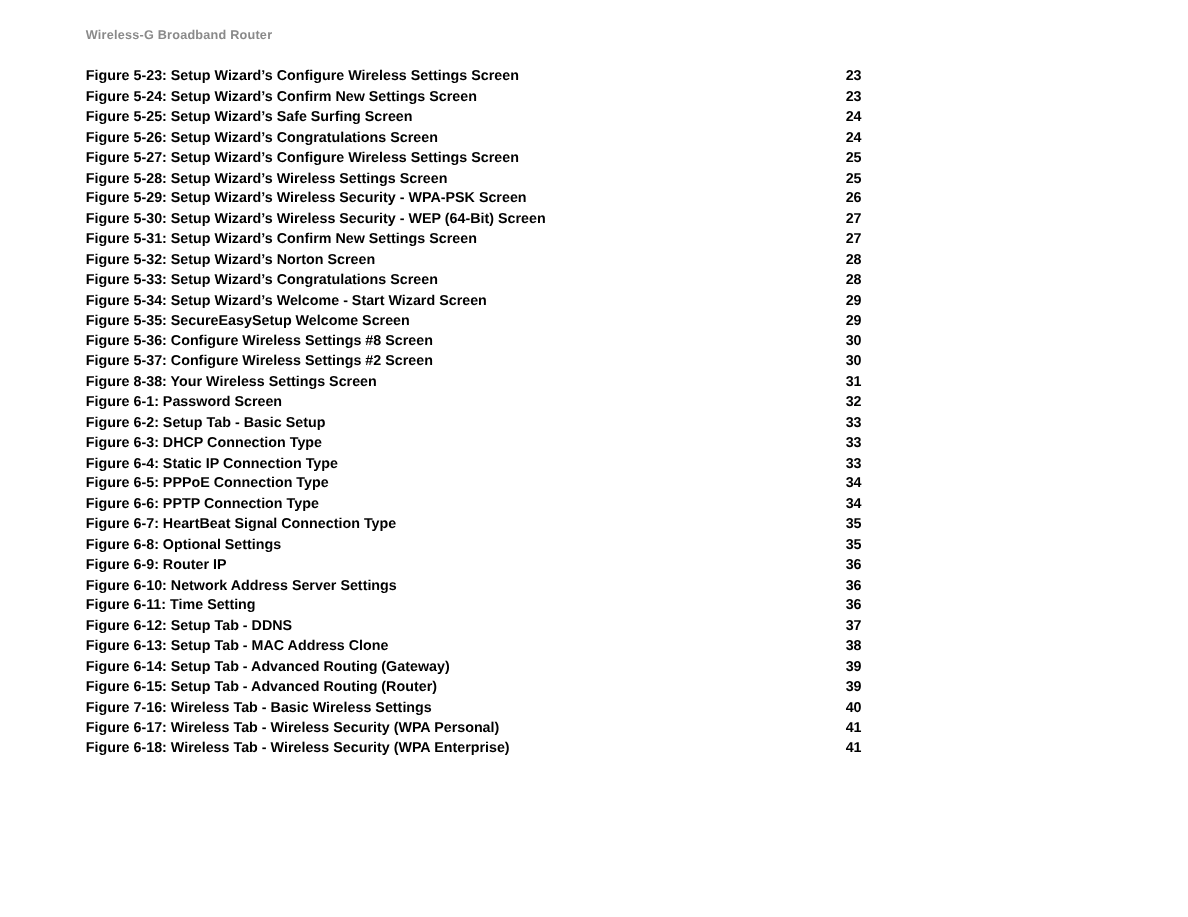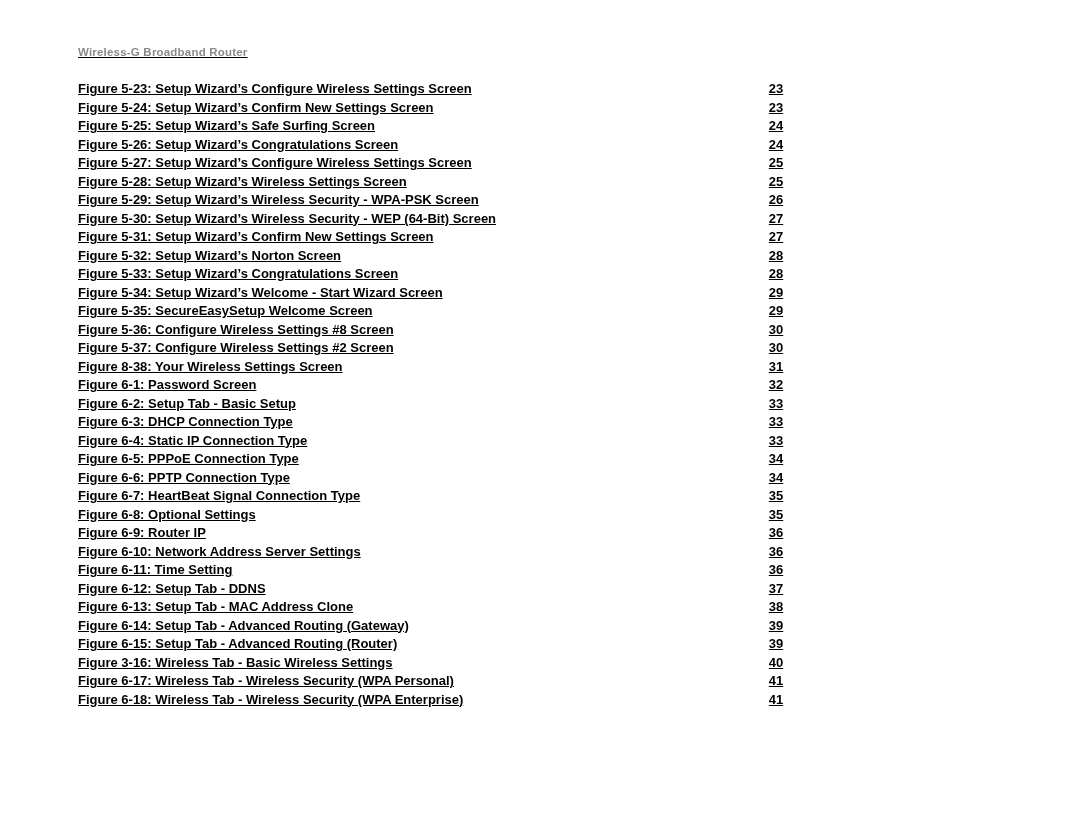--- a/index.html
+++ b/index.html
@@ -5,24 +5,23 @@
   html, body {
     margin: 0;
     padding: 0;
     width: 1080px;
     height: 834px;
     background: #ffffff;
     font-family: Arial, Helvetica, sans-serif;
     color: #000000;
   }
   .page {
-    padding: 46px 0 0 78px;
+    padding: 26px 0 0 78px;
     width: 1002px;
     box-sizing: border-box;
-    text-decoration: underline;
   }
   .header {
     font-size: 11.5px;
     font-weight: bold;
     color: #8a8a8a;
     letter-spacing: 0.2px;
     margin-bottom: 22px;
   }
   .toc {
     font-size: 13px;
@@ -167,21 +166,21 @@
       </div>
       <div class="row">
         <span class="title">Figure 6-14: Setup Tab - Advanced Routing (Gateway)</span>
         <span class="page-num">39</span>
       </div>
       <div class="row">
         <span class="title">Figure 6-15: Setup Tab - Advanced Routing (Router)</span>
         <span class="page-num">39</span>
       </div>
       <div class="row">
-        <span class="title">Figure 3-16: Wireless Tab - Basic Wireless Settings</span>
+        <span class="title">Figure 7-16: Wireless Tab - Basic Wireless Settings</span>
         <span class="page-num">40</span>
       </div>
       <div class="row">
         <span class="title">Figure 6-17: Wireless Tab - Wireless Security (WPA Personal)</span>
         <span class="page-num">41</span>
       </div>
       <div class="row">
         <span class="title">Figure 6-18: Wireless Tab - Wireless Security (WPA Enterprise)</span>
         <span class="page-num">41</span>
       </div>

